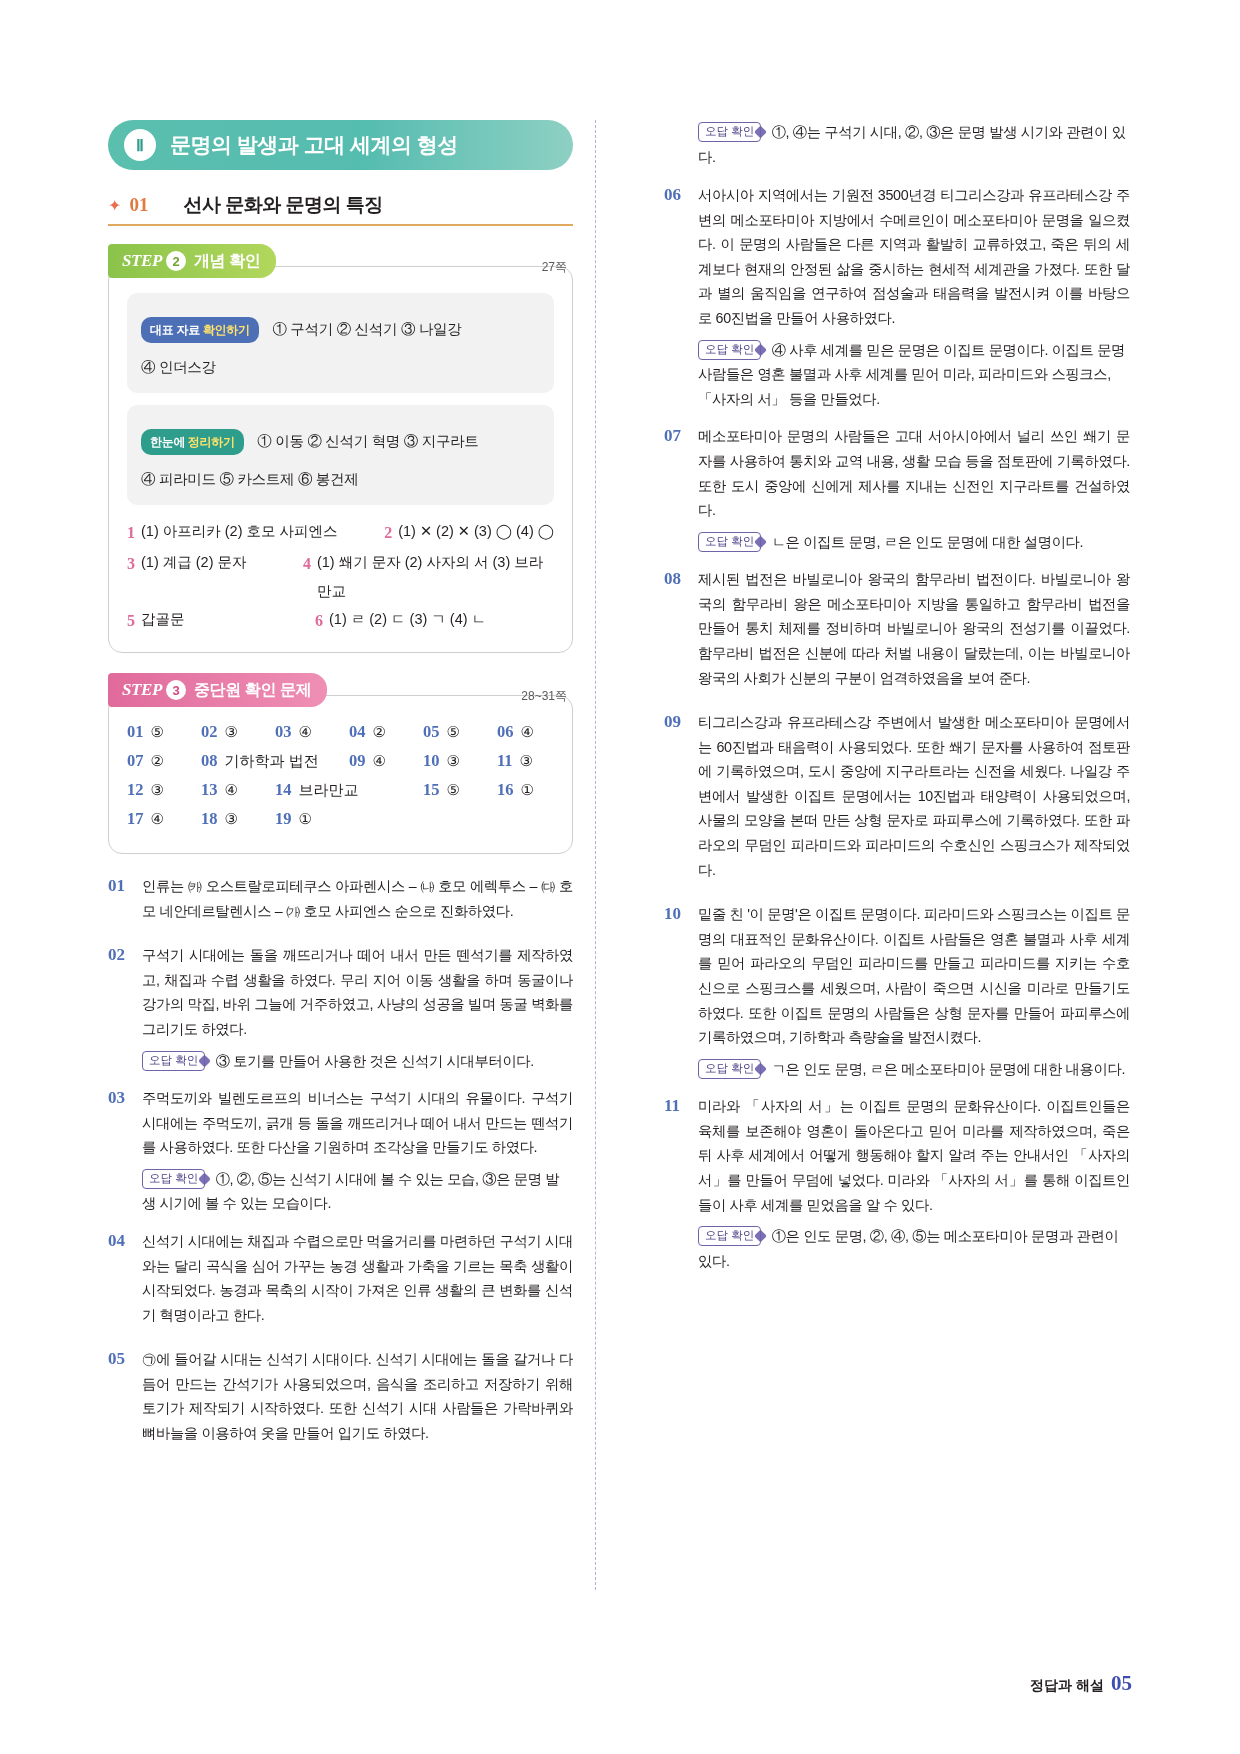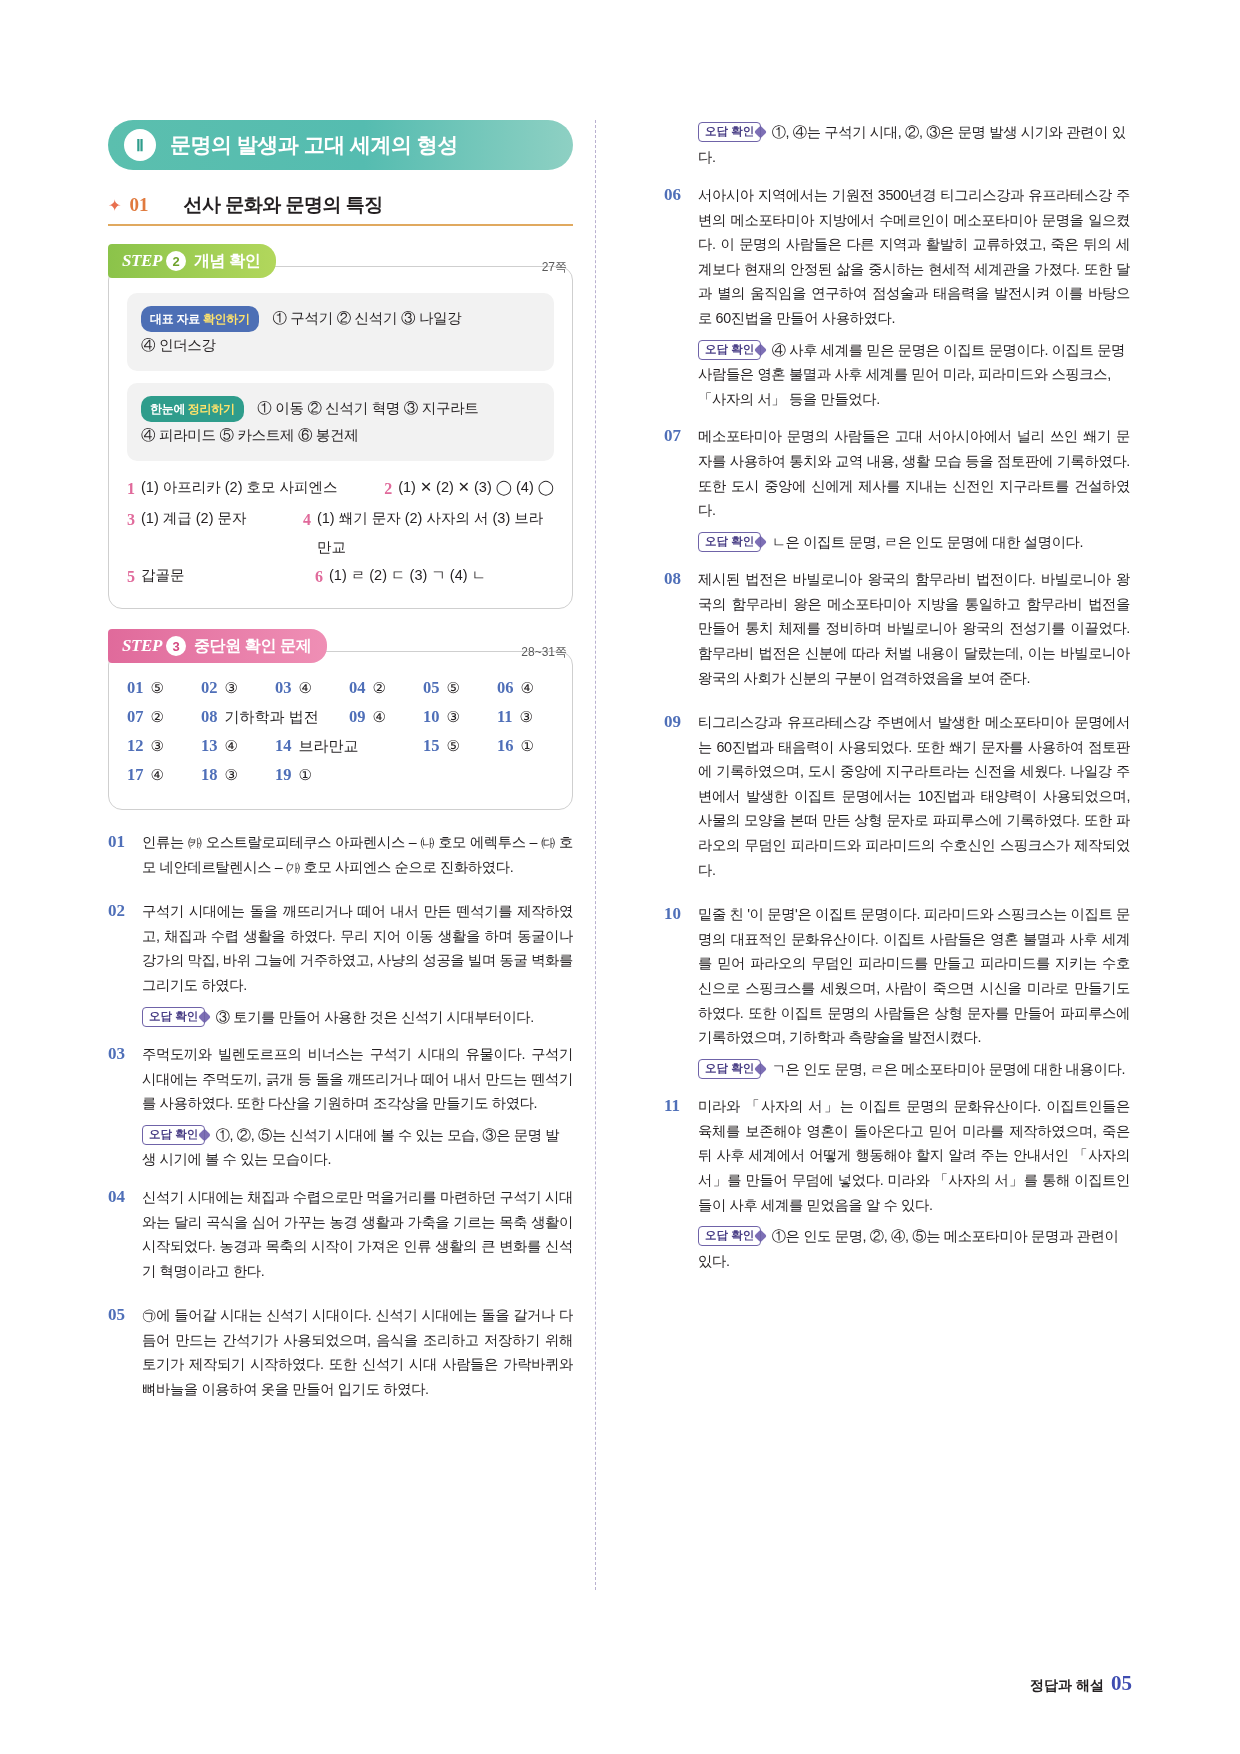--- a/index.html
+++ b/index.html
@@ -100,21 +100,21 @@
     padding:2px 9px;
     font-size:12px; font-weight:bold;
     color:#ffffff;
     margin-right:10px;
     vertical-align:middle;
   }
   .pill.blue { background:#4d6fb5; }
   .pill.blue .hl { color:#ffe36b; }
   .pill.teal { background:#2f9d8c;font-family:Liberation Serif, serif; }
   .pill.teal .hl { color:#ffe36b; }
-  .ans-line { font-size:14.5px; line-height:1.85; letter-spacing:-0.3px; }
+  .ans-line { font-size:14.5px; line-height:1.85; letter-spacing:-0.3px;margin-top:11px; }
 
   .concept-answers { display:block; font-size:14.5px; line-height:1.95; }
   .ca-row { display:flex; gap:10px; }
   .ca-item { display:flex; }
   .ca-num {
     color:#e06a9b; font-weight:bold; font-family:"Liberation Serif", serif;
     font-size:16px; margin-right:6px;
   }
 
   
@@ -140,21 +140,21 @@
     margin:0 0 7px 0;
     font-size:14.3px; line-height:1.72;
     text-align:justify; letter-spacing:-0.35px;
   }
   .oh-note { margin-top:4px; }
   .oh-tag {
     display:inline-block;
     border:1.2px solid #6f63a8;
     border-radius:4px;
     color:#4a3f86;
-    font-size:11.5px; font-weight:bold;
+    font-size:11.5px; font-weight:normal;
     padding:1px 6px 2px 6px;
     margin-right:6px;
     position:relative;
     vertical-align:2px;
   }
   .oh-tag::after {
     content:"";
     position:absolute; right:-5px; top:50%;
     width:9px; height:9px;
     background:#7d6fb5;

